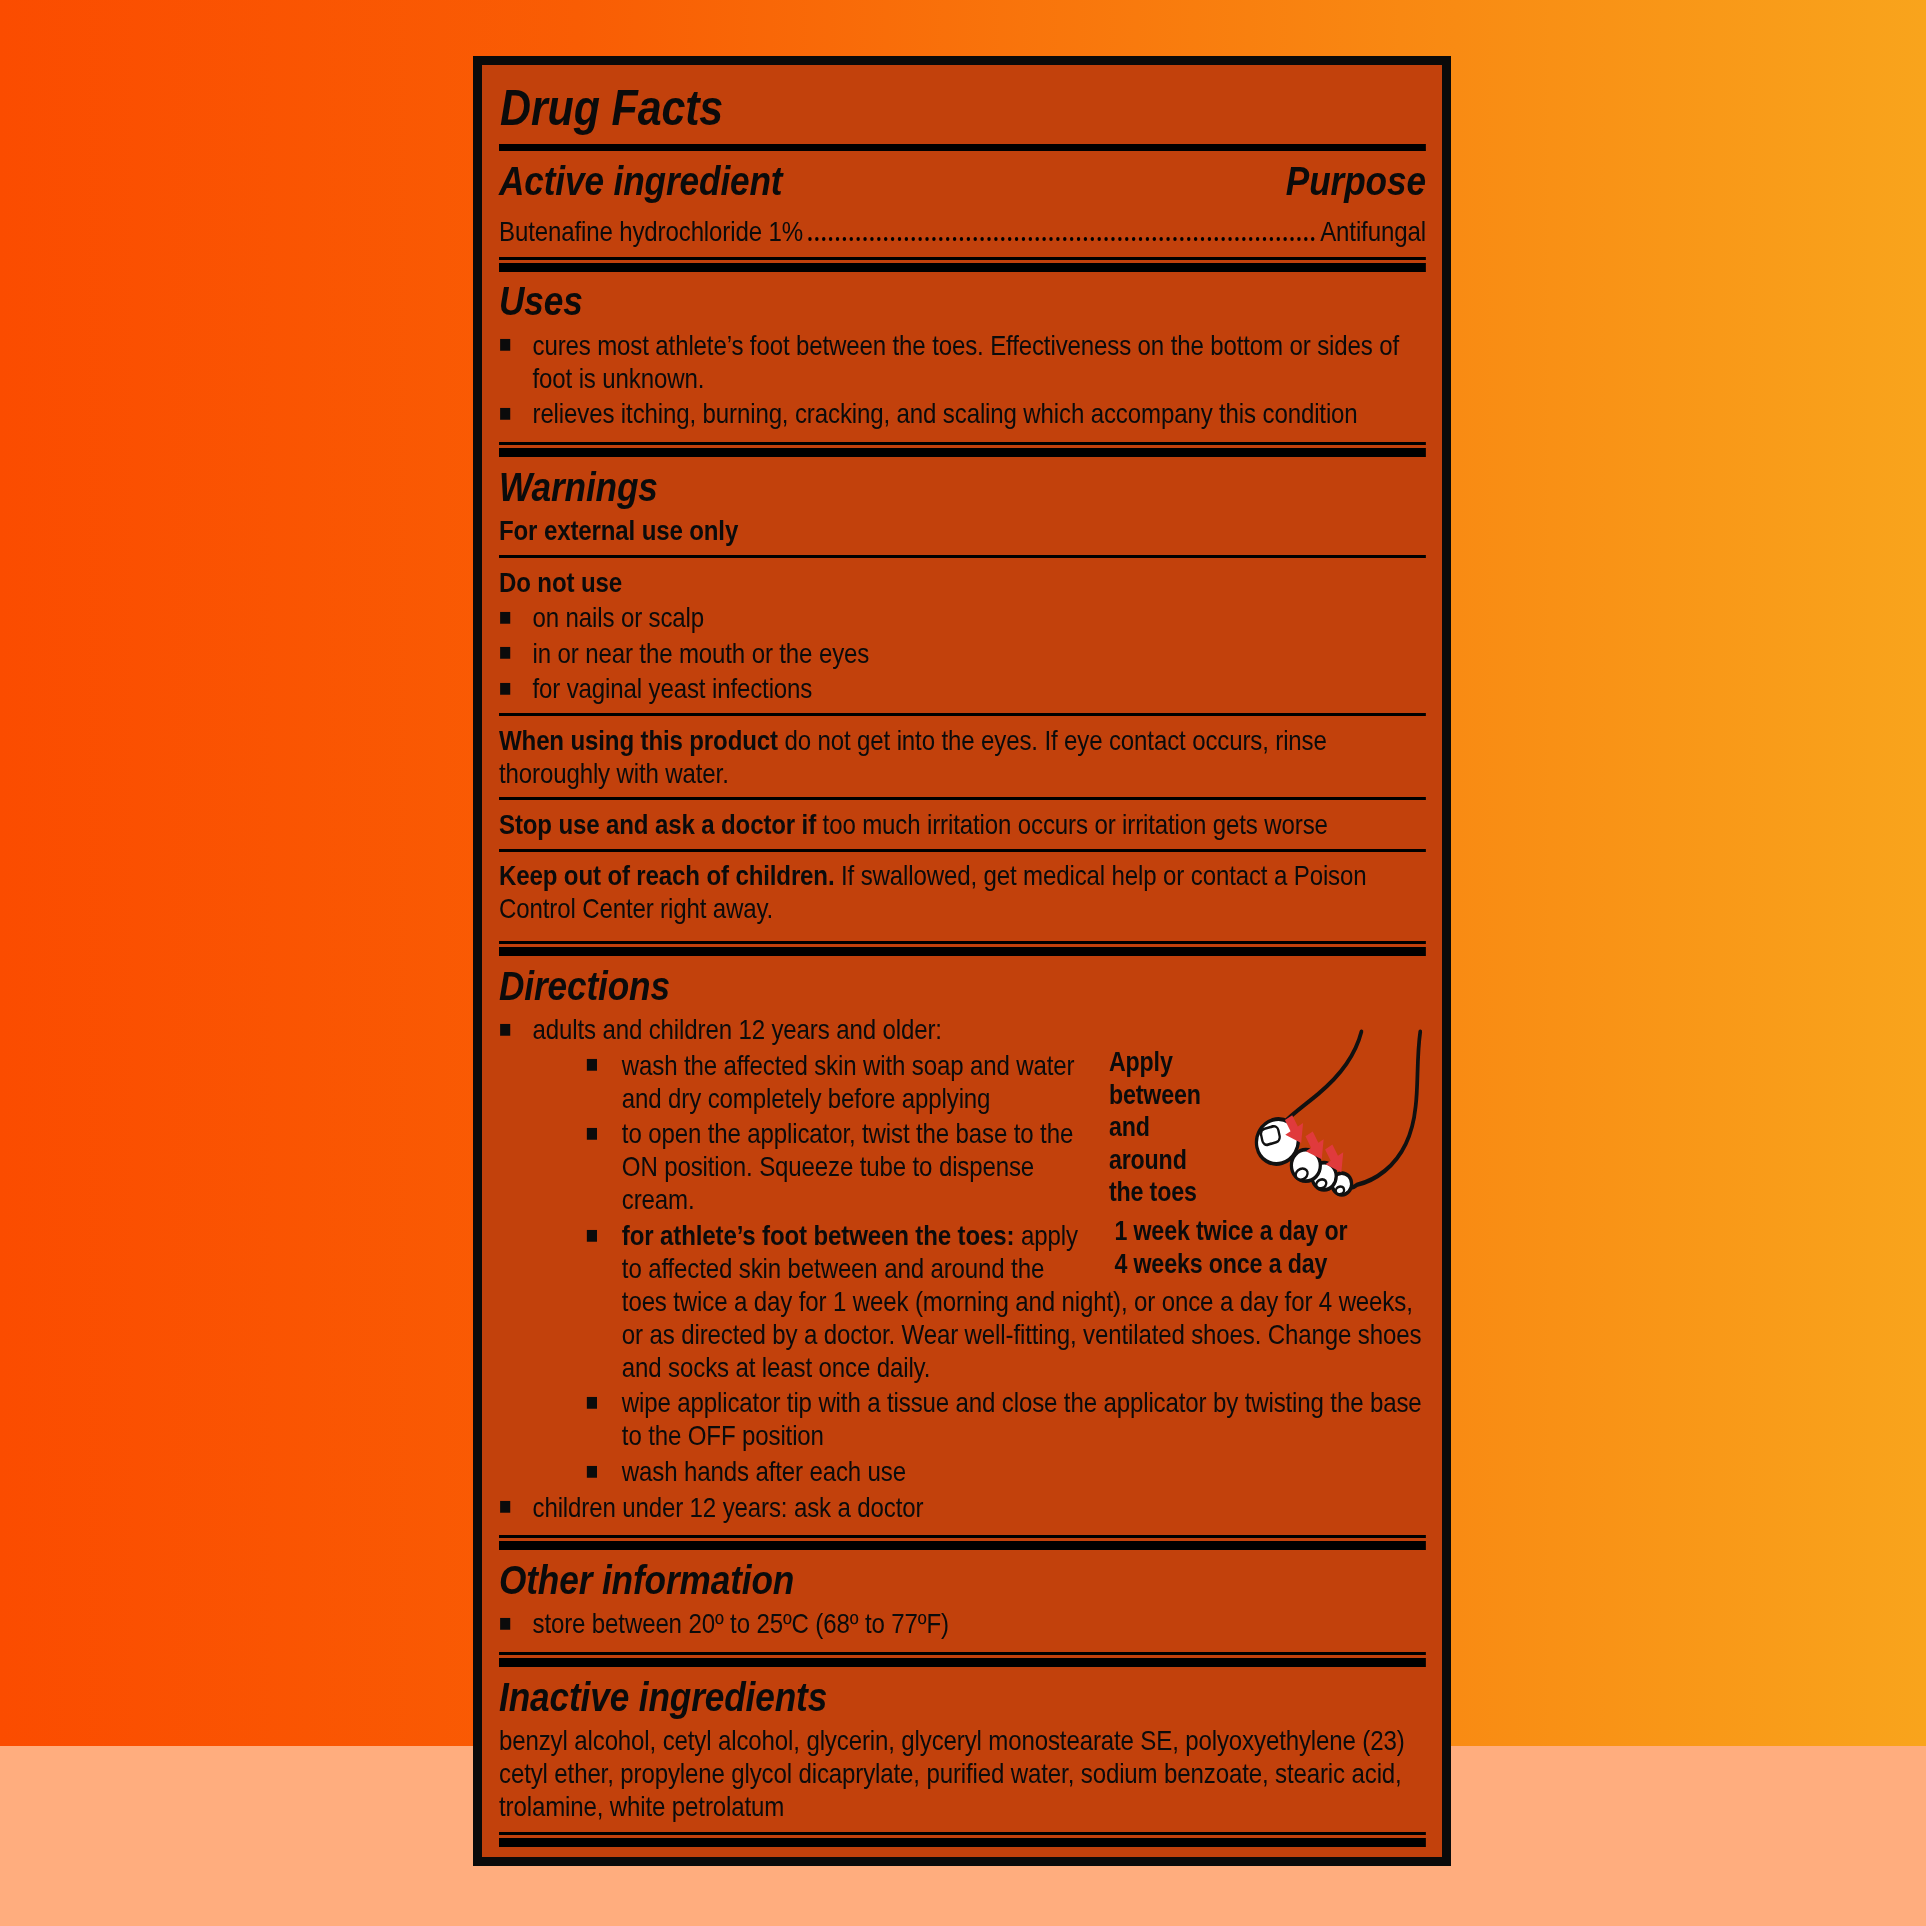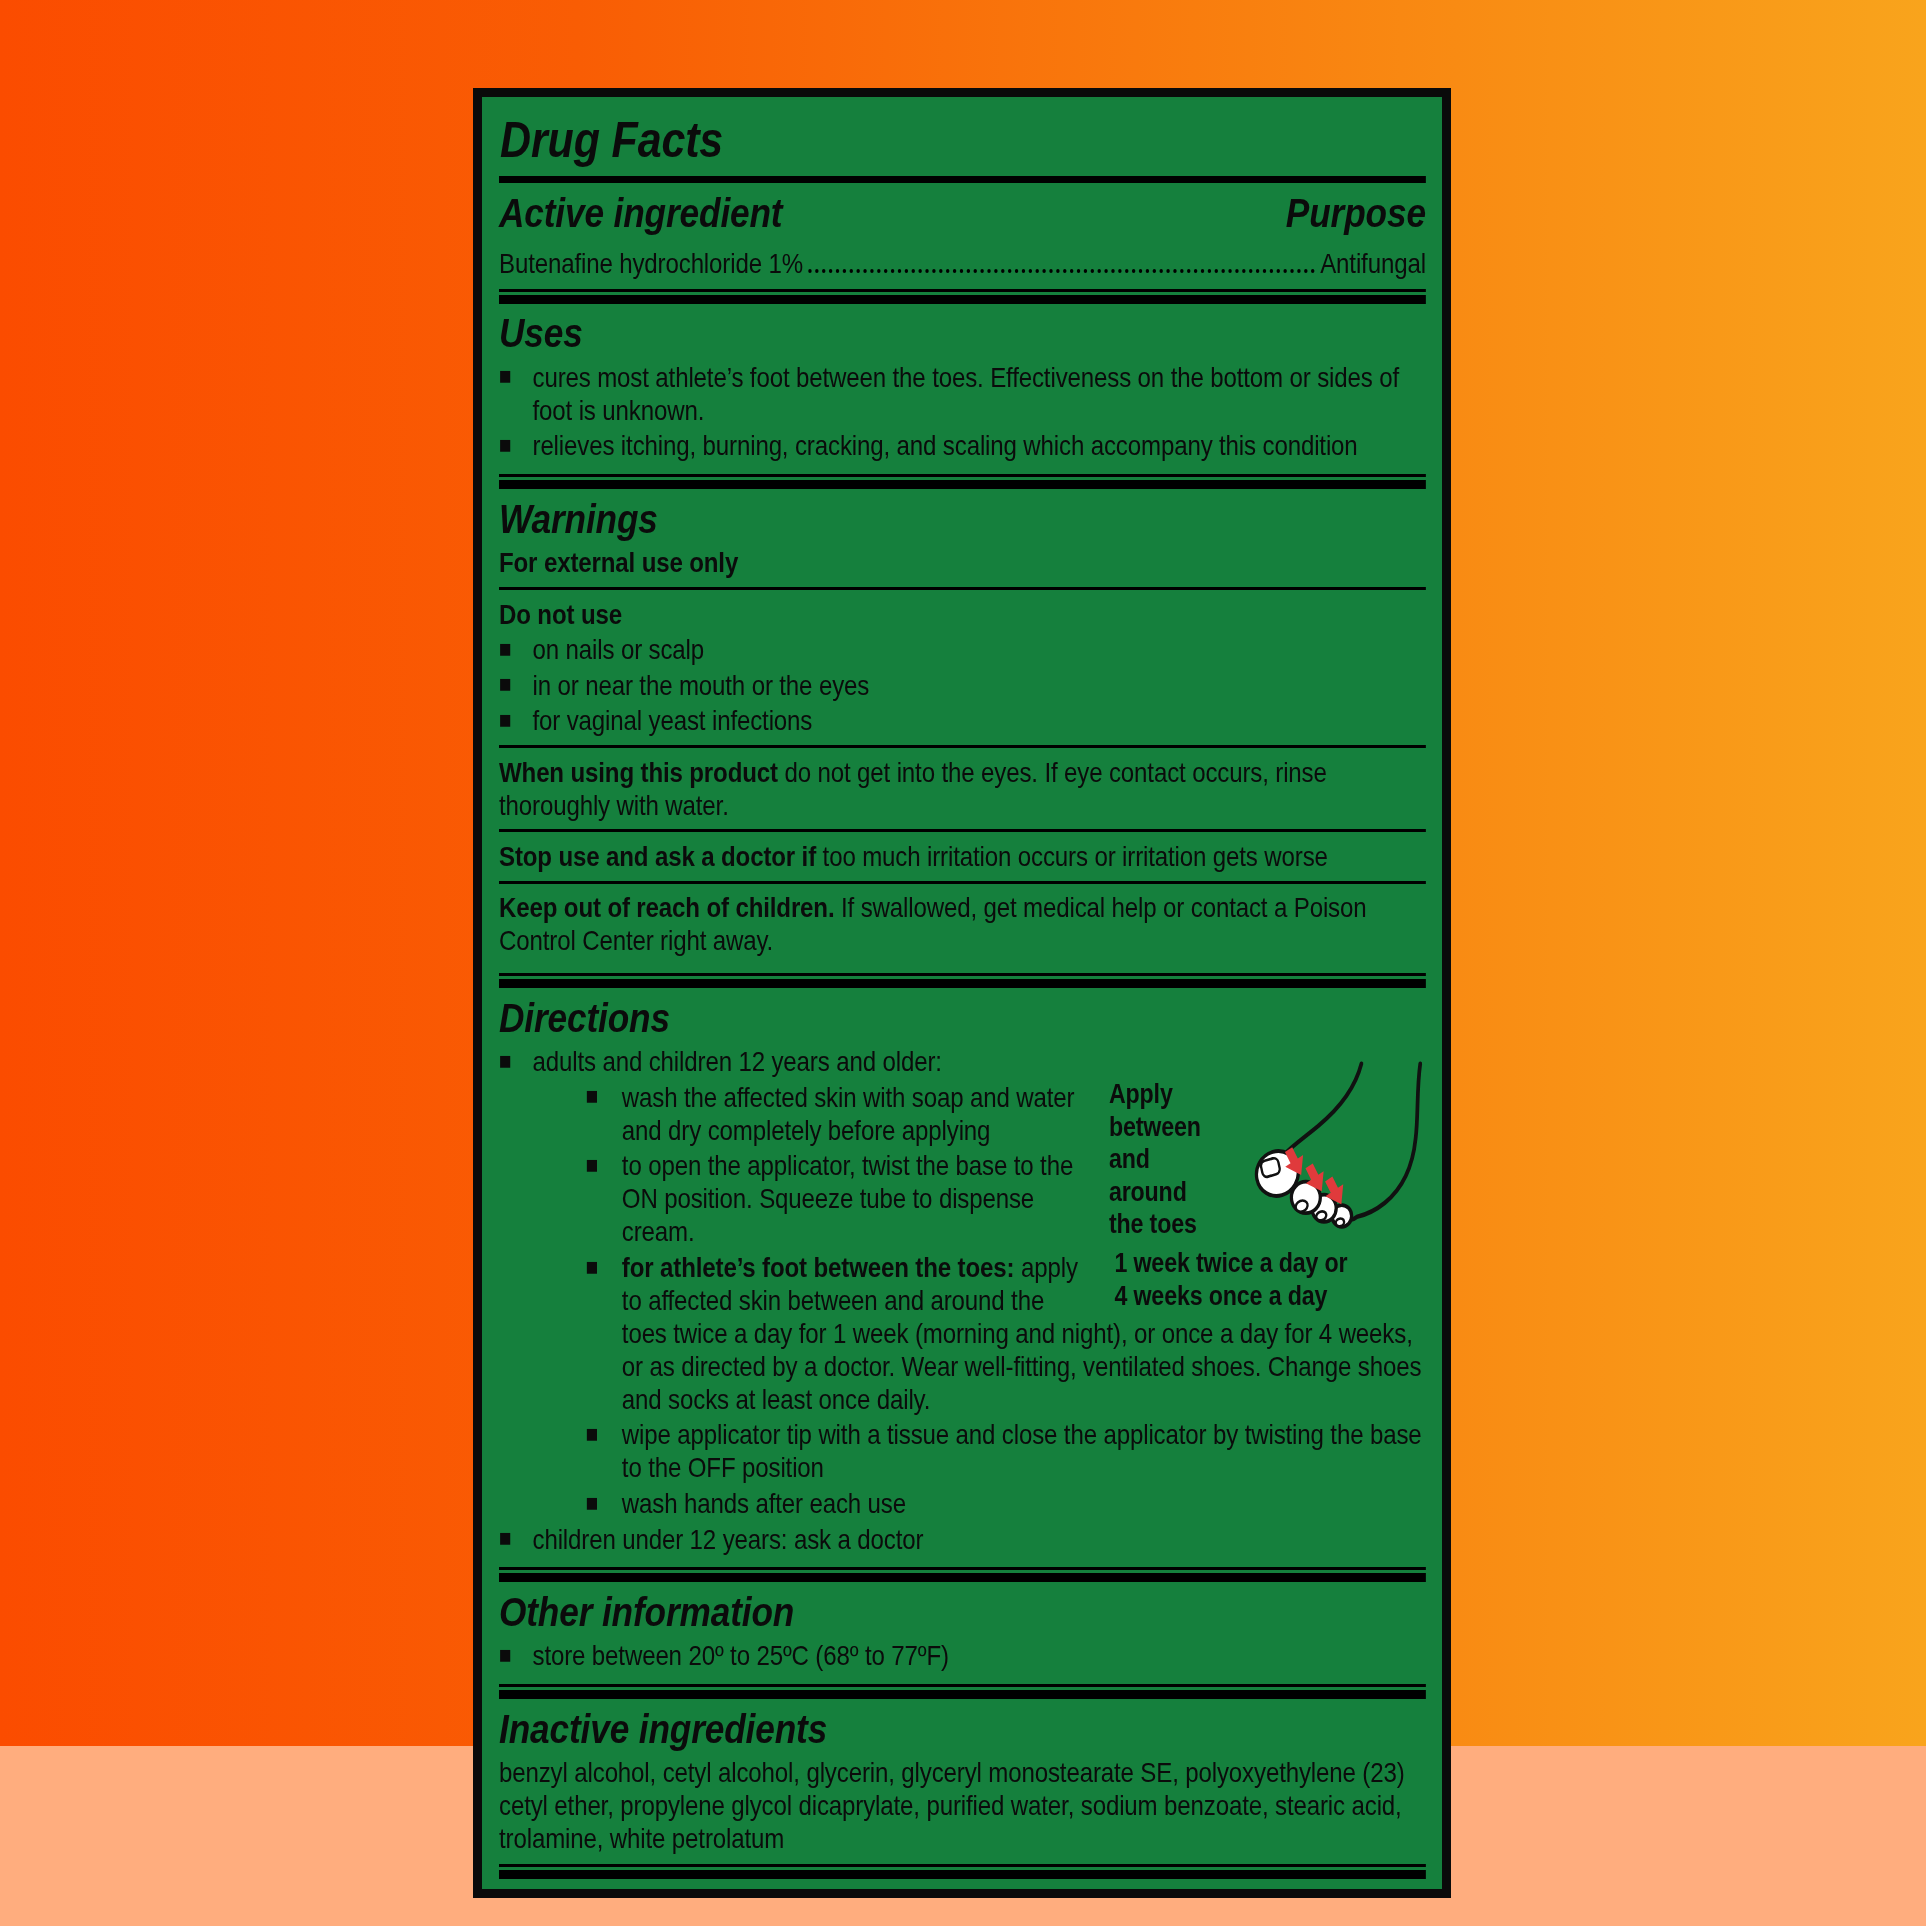--- a/index.html
+++ b/index.html
@@ -1,22 +1,22 @@
 <!DOCTYPE html>
 <html style="font-size:10.3px"><head>
 <meta charset="utf-8">
 <style>
   html,body{margin:0;padding:0;width:1926px;height:1926px;overflow:hidden;
     font-family:"Liberation Sans",sans-serif;color:#0b0b0b;}
   .bg{position:absolute;left:0;top:0;width:1926px;height:1926px;
     background:linear-gradient(90deg,#fb4c00 0%,#f95d04 30%,#f97d0e 62%,#f9a41c 100%);}
   .strip{position:absolute;left:0;top:1746px;width:1926px;height:180px;background:#ffad7e;}
   .panel{position:absolute;left:473px;top:56px;width:978px;height:1810px;
-    box-sizing:border-box;background:#15803d;border:9px solid #0a0a0a;
-    padding:6.4px 16.7px 0 16.7px;overflow:hidden;margin-top:32px;}
+    box-sizing:border-box;background:#c2410c;border:9px solid #0a0a0a;
+    padding:6.4px 16.7px 0 16.7px;overflow:hidden;}
   
   .squeeze{width:1079px;transform:scaleX(0.859);transform-origin:0 0;
     letter-spacing:-0.015em;}
   h1,h2{margin:0;font-style:italic;font-weight:bold;}
   .title{font-size:50px;line-height:1.12;padding:9px 0 6.4px 1.3px;}
   .rule-title{border-top:7.7px solid #000;margin:1.3px 0 0 0;}
   .sec{padding:7.7px 0 9px 0;}
   .sec h2{font-size:41px;line-height:1.08;margin-bottom:5.1px;}
   .rule-major{height:3.2px;border-top:3.2px solid #000;border-bottom:9px solid #000;}
   .rule-sub{border-top:3.9px solid #000;margin:7.7px 0 7.7px 0;}

